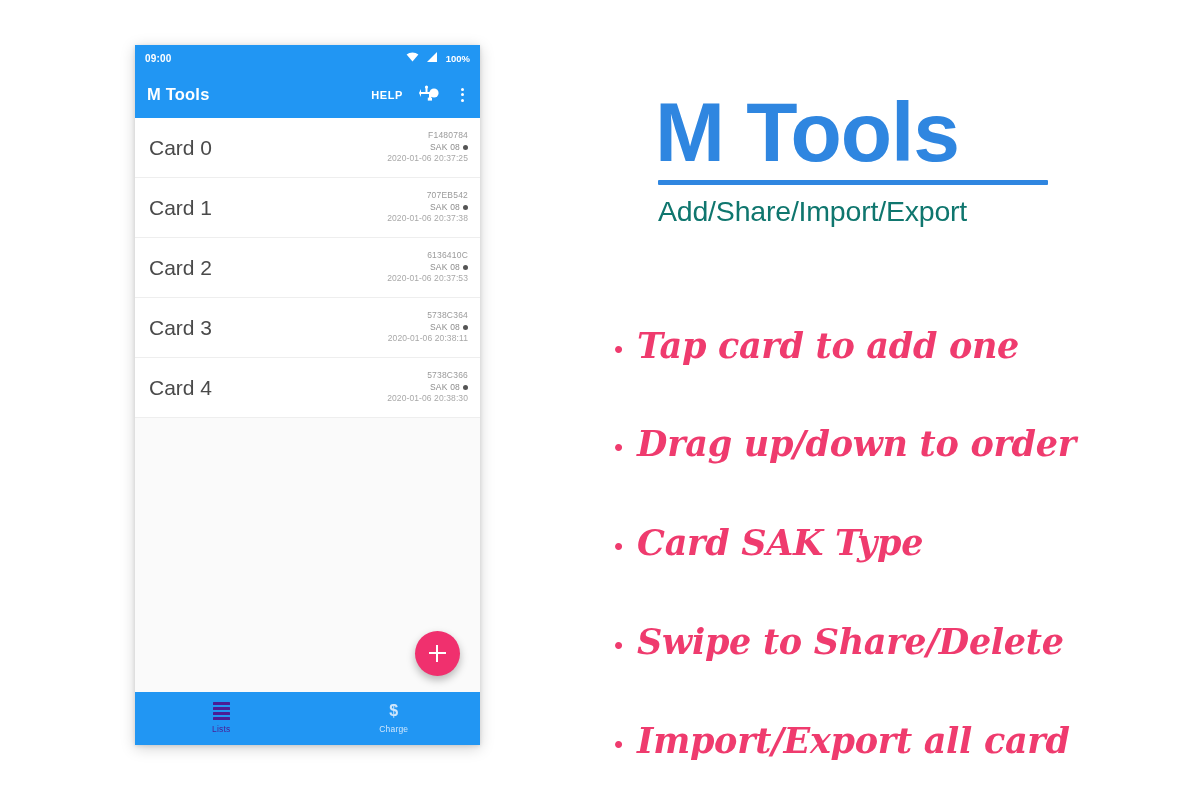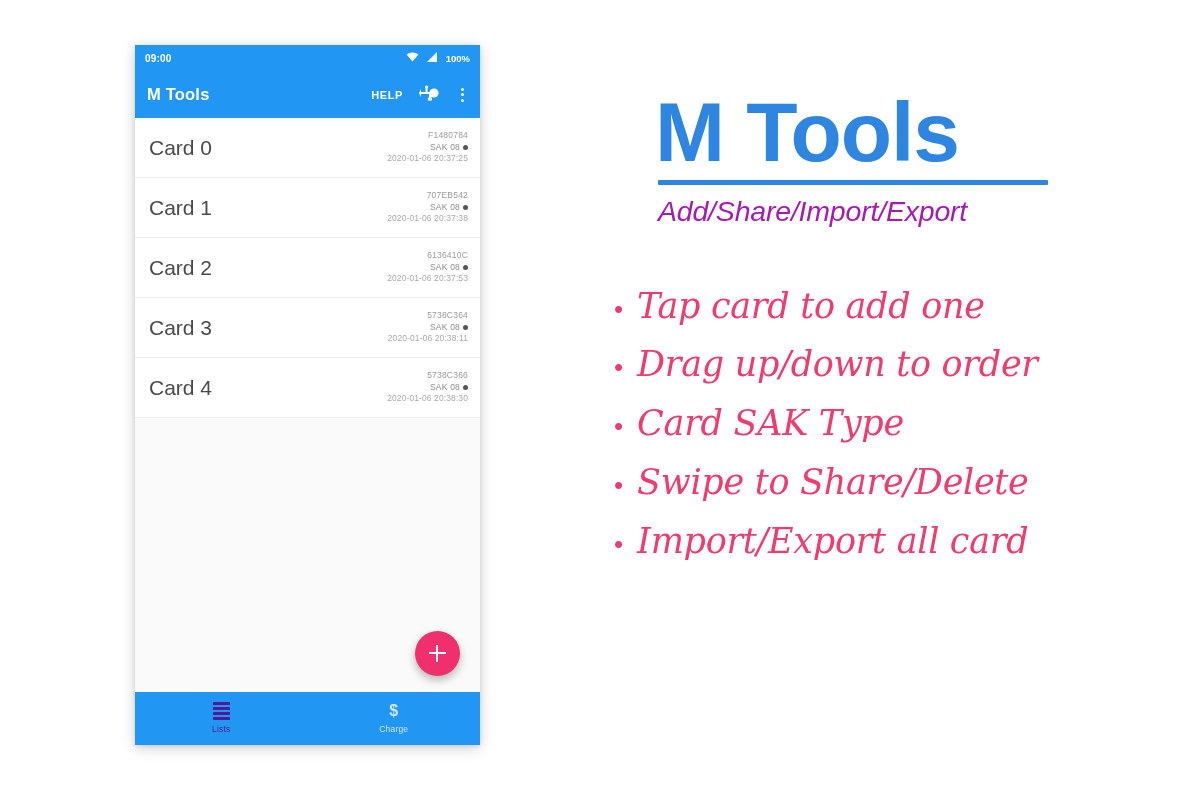--- a/index.html
+++ b/index.html
@@ -234,24 +234,23 @@
   }
   #brand .brule {
     height: 5px;
     background: #2f86e0;
     width: 390px;
     margin: 4px 0 10px 3px;
     border-radius: 1px;
   }
   #brand .bsub {
     font-size: 28.5px;
-    color: #a21caf;
+    color: #0f766e;
     letter-spacing: -.2px;
     padding-left: 3px;
-    font-style: italic;
   }
 
   #features {
     margin-top: 60px;
     padding-left: 14px;
   }
   .feat {
     display: flex;
     align-items: baseline;
     gap: 14px;
@@ -259,24 +258,25 @@
   }
   .feat .bullet {
     color: #ef3b6e;
     font-size: 26px;
     line-height: 1;
   }
   .feat .ftext {
     color: #ef3b6e;
     font-size: 35px;
     font-style: italic;
-    font-weight: normal;
+    font-weight: bold;
     font-family: "DejaVu Serif", serif;
     letter-spacing: -.3px;
     line-height: 1.05;
+    margin-top: 40px;
   }
 </style>
 </head>
 <body>
 
 <div id="phone">
 
   <div id="statusbar">
     <span class="time">09:00</span>
     <span class="sb-right">

